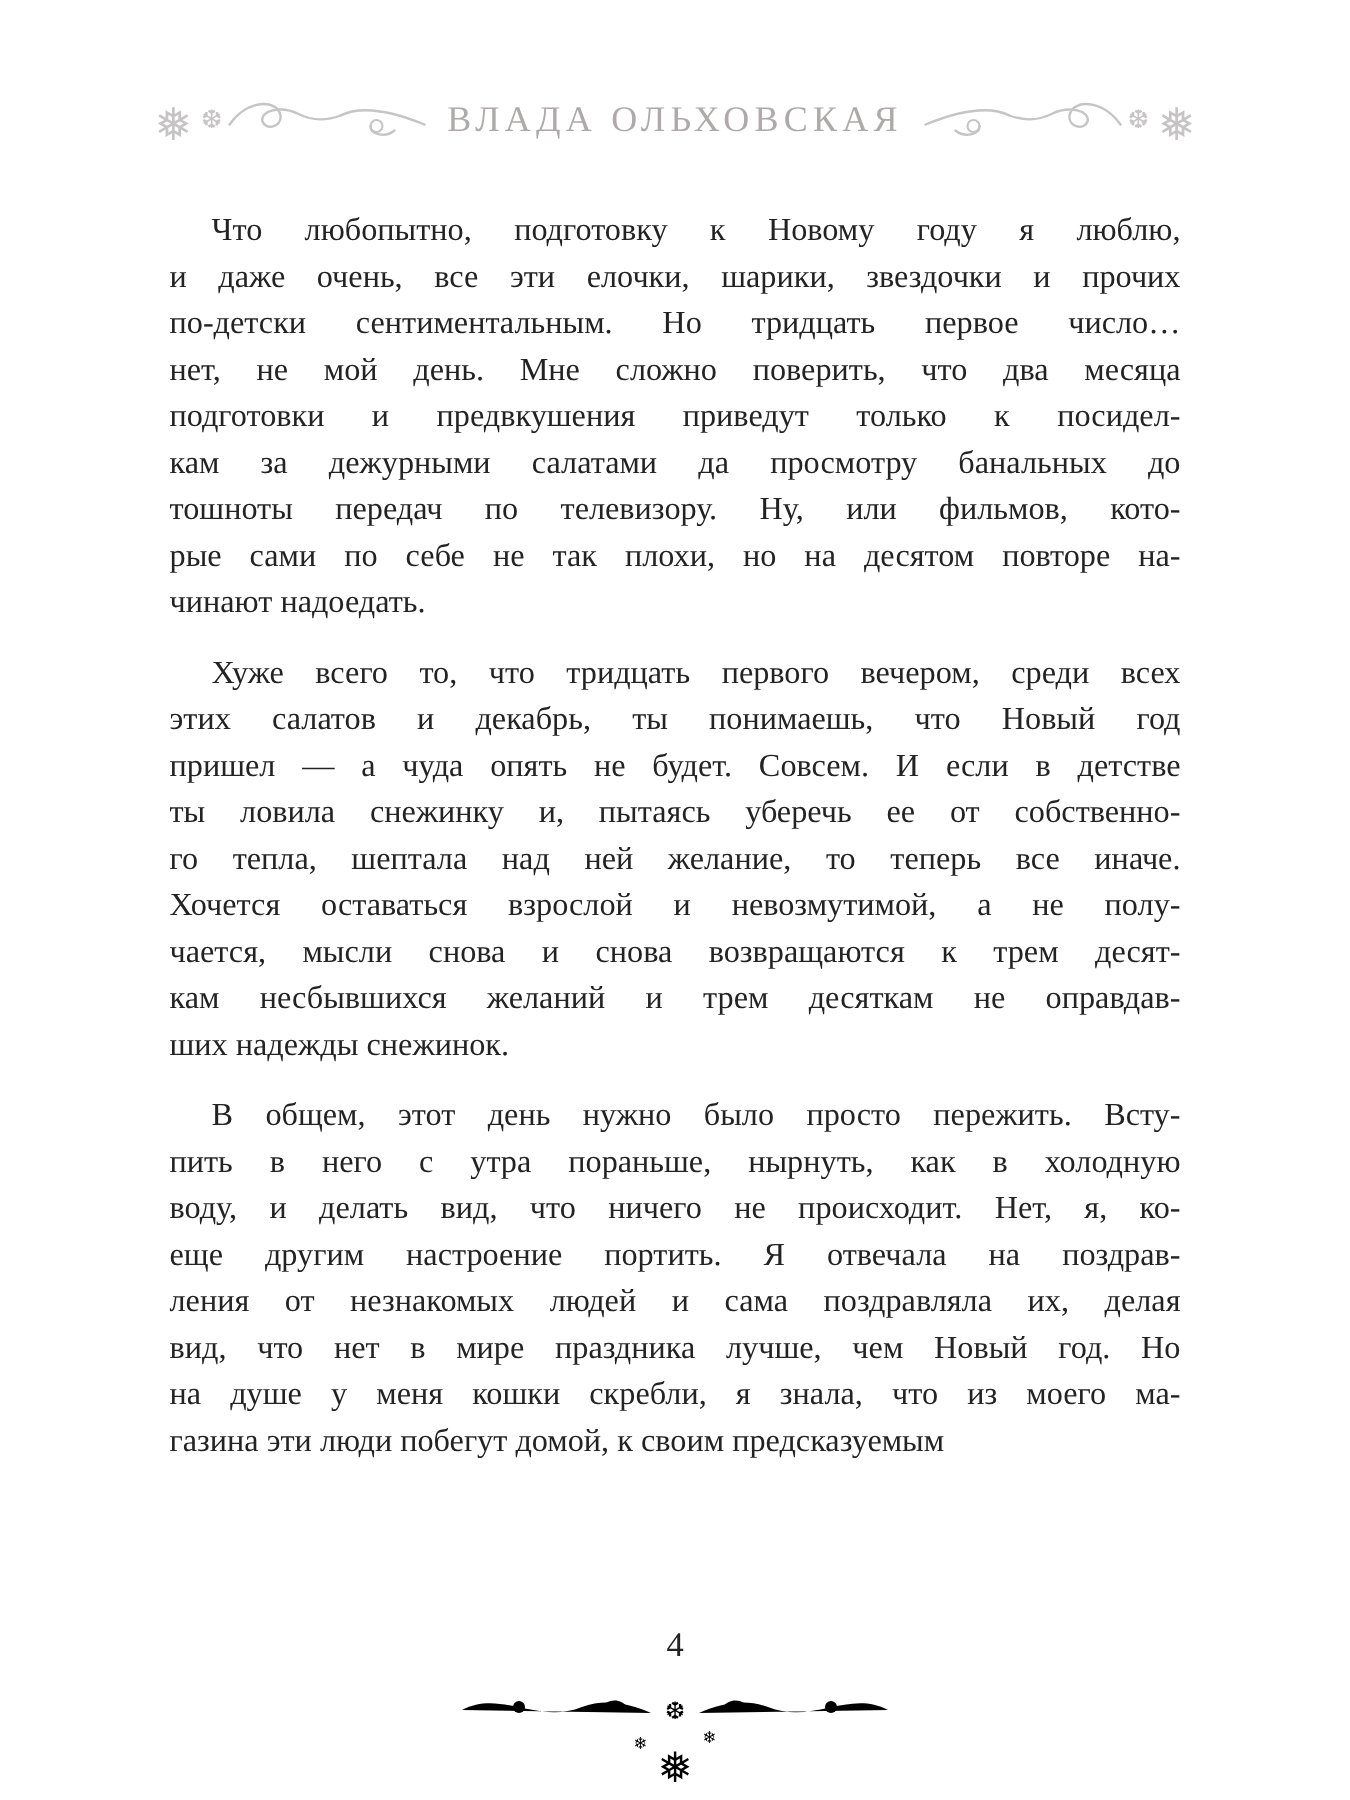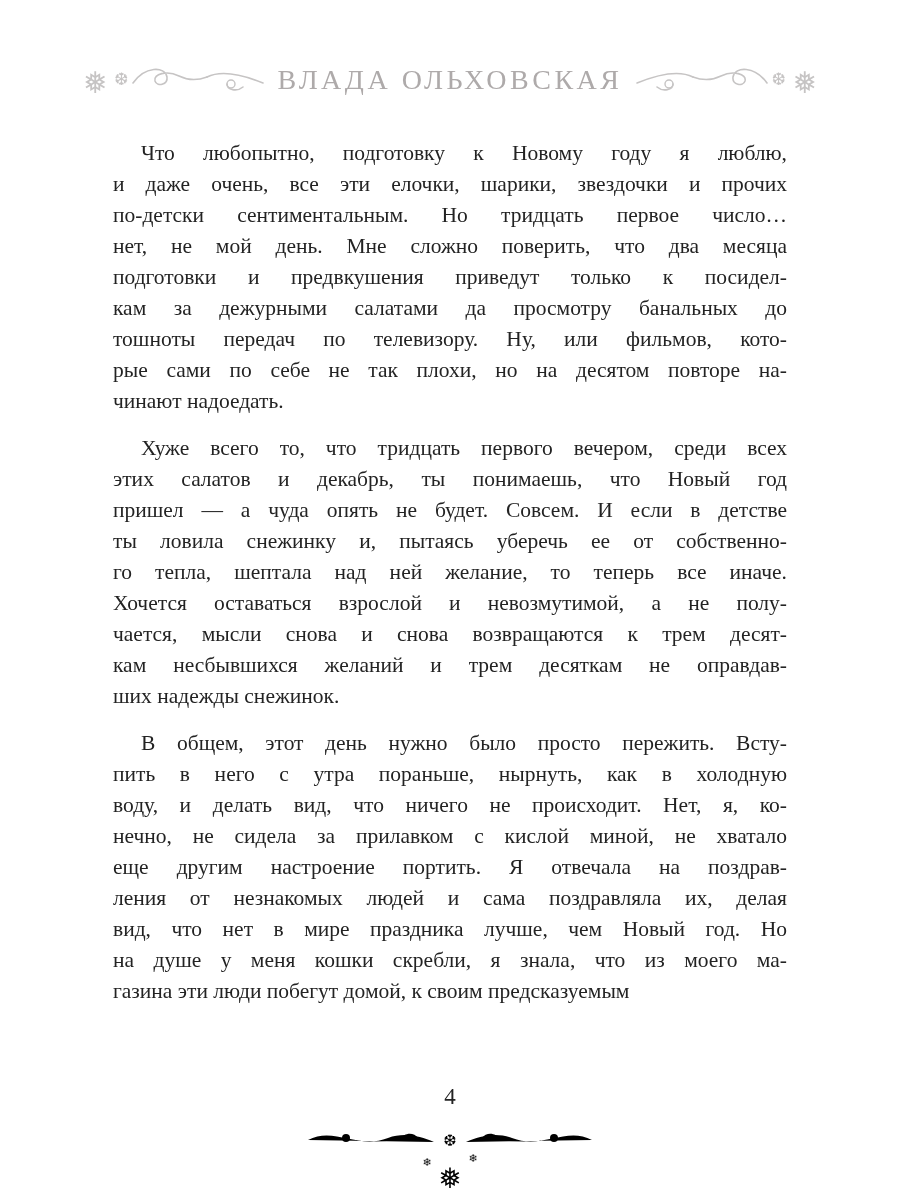--- a/index.html
+++ b/index.html
@@ -20,21 +20,21 @@
     position: absolute;
     top: 56px;
     left: 0;
     width: 100%;
     display: flex;
     align-items: center;
     justify-content: center;
     gap: 12px;
   }
   .author {
-    font-size: 28px;
+    font-size: 24px;
     letter-spacing: 3.5px;
     color: var(--muted, #aeaaaa);
     white-space: nowrap;
   }
   .orn { flex: 0 0 auto; display: block; }
   .orn path { fill: none; stroke: var(--ornament, #c6c4c4); stroke-width: 1.6; stroke-linecap: round; }
   .orn circle { fill: none; stroke: var(--ornament, #c6c4c4); stroke-width: 1.4; }
   .orn text { fill: var(--ornament, #c6c4c4); font-family: "DejaVu Sans", sans-serif; }
 
   
@@ -117,21 +117,20 @@
         <div class="line">го тепла, шептала над ней желание, то теперь все иначе.</div>
         <div class="line">Хочется оставаться взрослой и невозмутимой, а не полу-</div>
         <div class="line">чается, мысли снова и снова возвращаются к трем десят-</div>
         <div class="line">кам несбывшихся желаний и трем десяткам не оправдав-</div>
         <div class="line last">ших надежды снежинок.</div>
       </div>
     <div class="para">
         <div class="line first">В общем, этот день нужно было просто пережить. Всту-</div>
         <div class="line">пить в него с утра пораньше, нырнуть, как в холодную</div>
         <div class="line">воду, и делать вид, что ничего не происходит. Нет, я, ко-</div>
-        <div class="line">нечно, не сидела за прилавком с кислой миной, не хватало</div>
         <div class="line">еще другим настроение портить. Я отвечала на поздрав-</div>
         <div class="line">ления от незнакомых людей и сама поздравляла их, делая</div>
         <div class="line">вид, что нет в мире праздника лучше, чем Новый год. Но</div>
         <div class="line">на душе у меня кошки скребли, я знала, что из моего ма-</div>
         <div class="line last">газина эти люди побегут домой, к своим предсказуемым</div>
       </div>
   </main>
 
   <footer>
     <div class="page-number">4</div>

